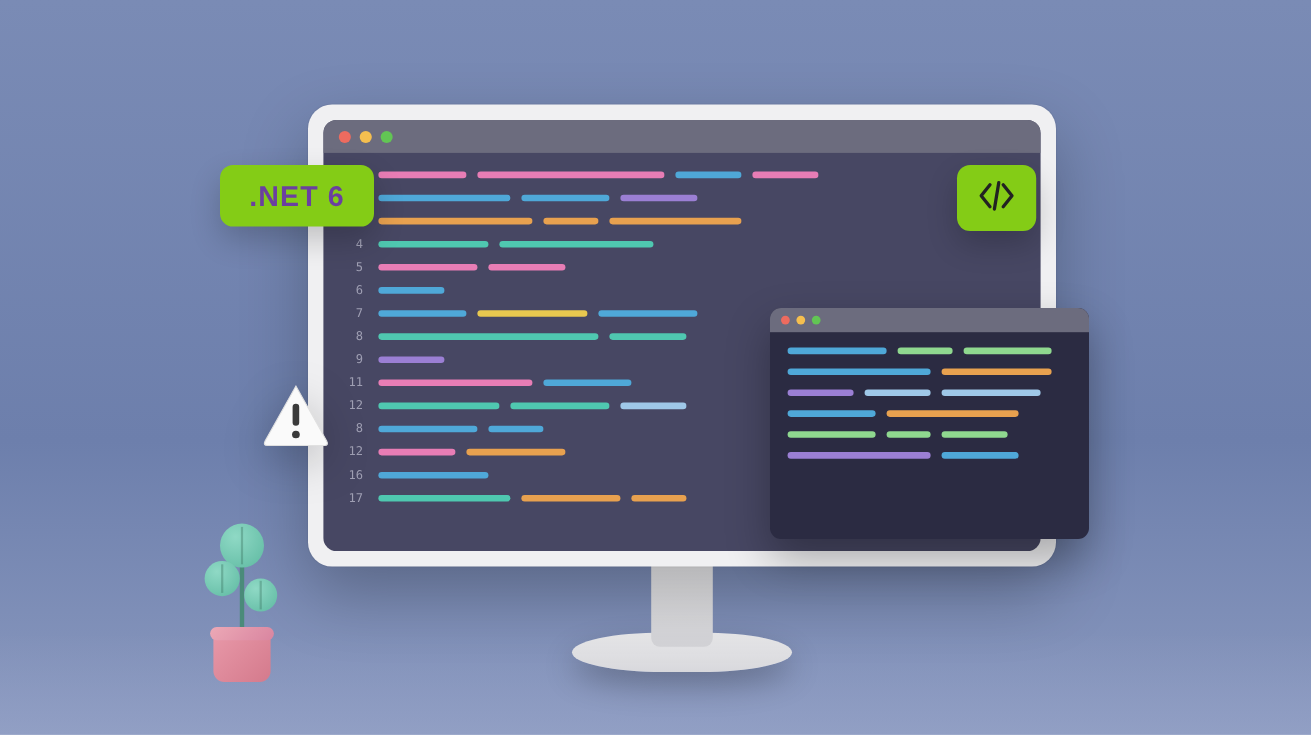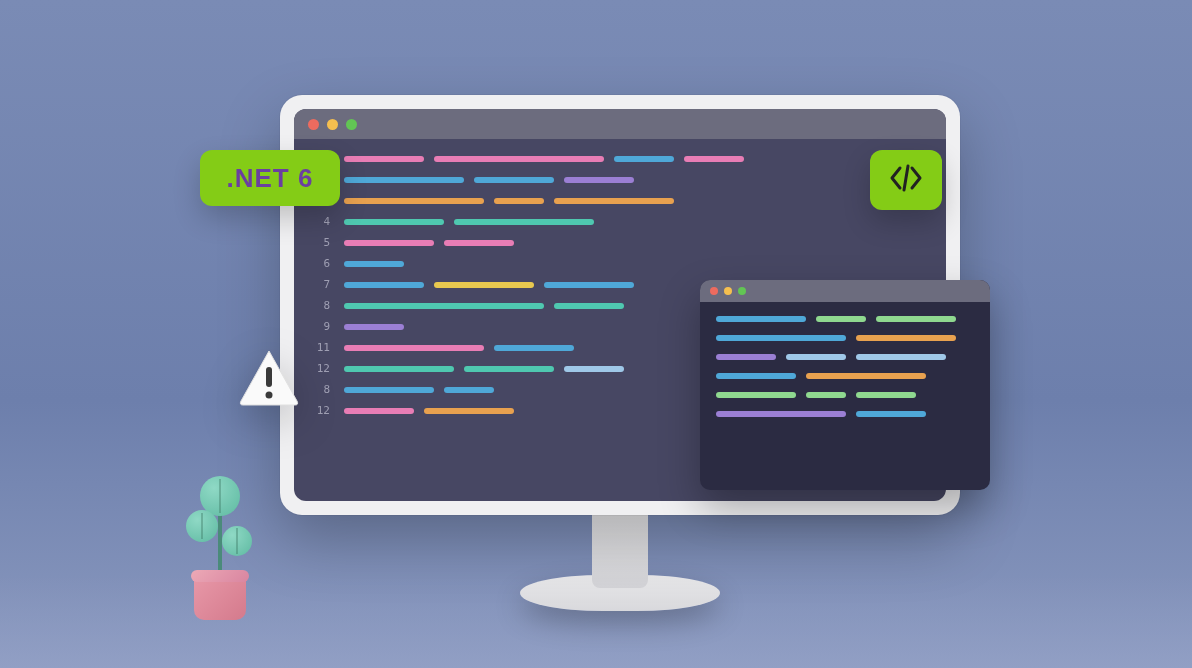--- a/index.html
+++ b/index.html
@@ -155,20 +155,34 @@
               <div class="seg" style="width: 50px; background: rgb(79, 168, 216);"></div>
             </div>
           </div>
           <div class="line">
             <div class="lnum">12</div>
             <div class="segs">
               <div class="seg" style="width: 70px; background: rgb(232, 125, 181);"></div>
               <div class="seg" style="width: 90px; background: rgb(232, 161, 79);"></div>
             </div>
           </div>
+          <div class="line">
+            <div class="lnum">16</div>
+            <div class="segs">
+              <div class="seg" style="width: 100px; background: rgb(79, 168, 216);"></div>
+            </div>
+          </div>
+          <div class="line">
+            <div class="lnum">17</div>
+            <div class="segs">
+              <div class="seg" style="width: 120px; background: rgb(79, 200, 176);"></div>
+              <div class="seg" style="width: 90px; background: rgb(232, 161, 79);"></div>
+              <div class="seg" style="width: 50px; background: rgb(232, 161, 79);"></div>
+            </div>
+          </div>
         </div>
     </div>
   </div>
 </div>
 
 <div class="badge net6">
   <span>.NET 6</span>
 </div>
 
 <div class="badge codeicon">

